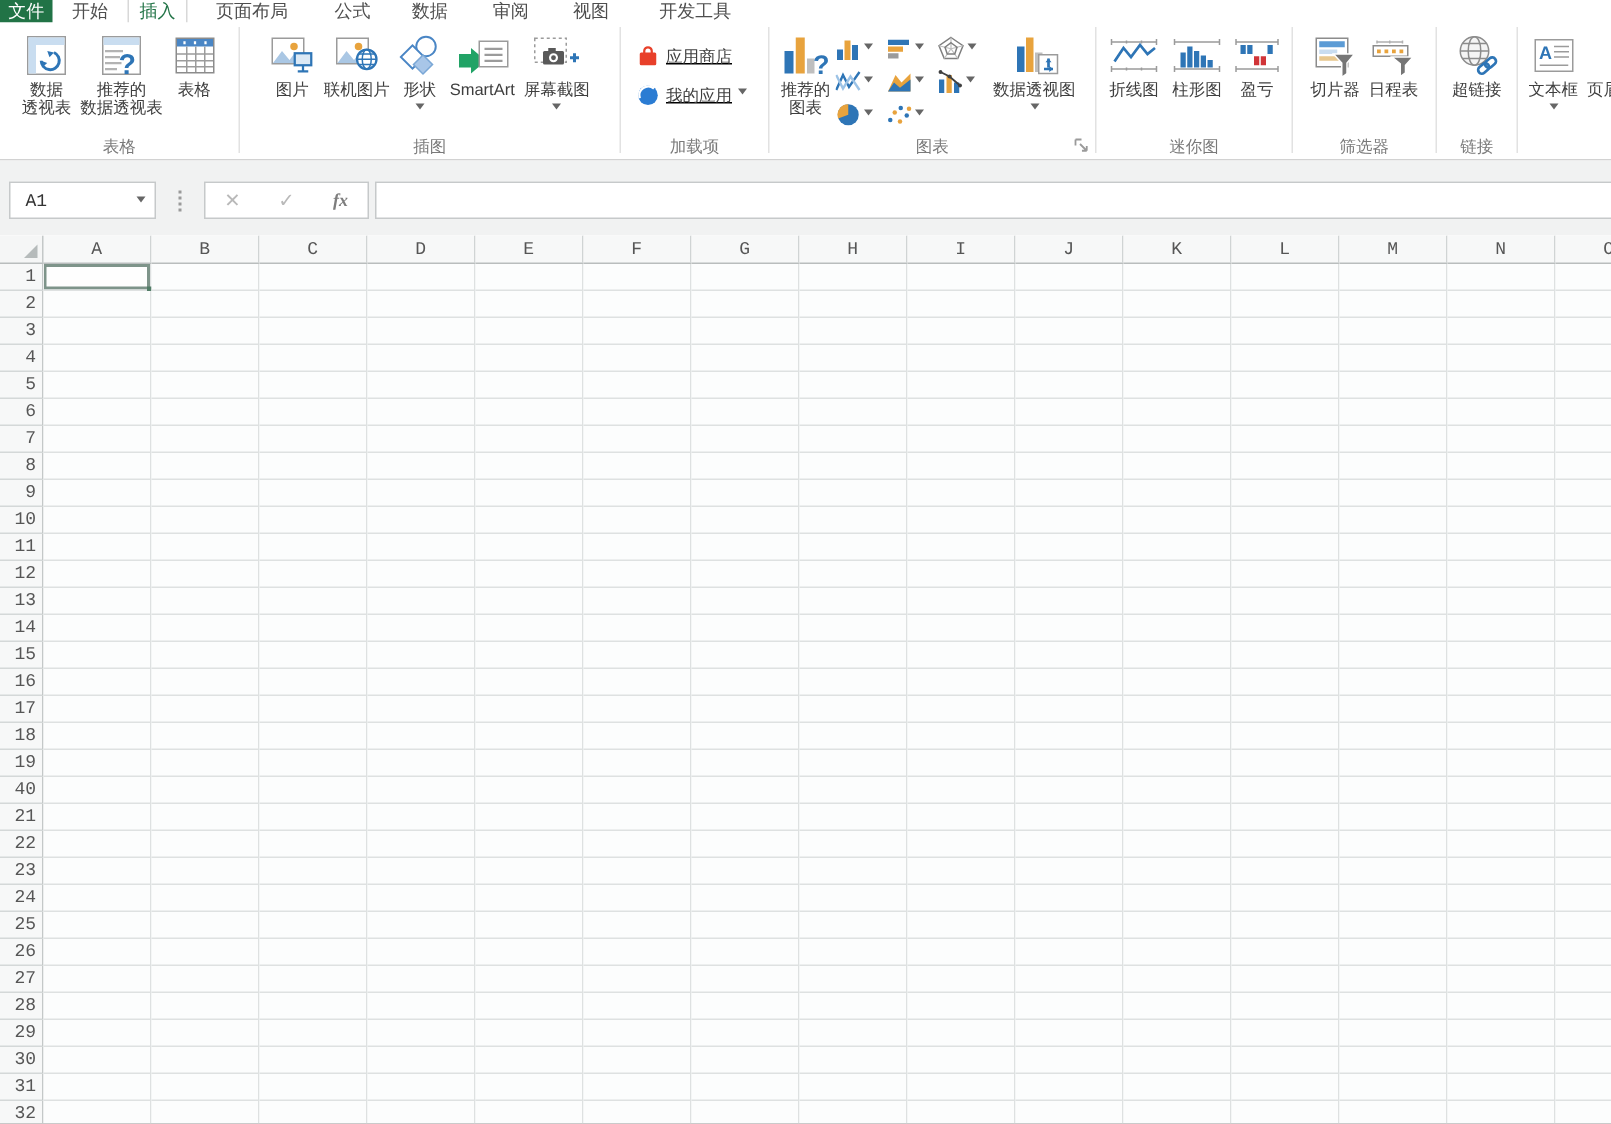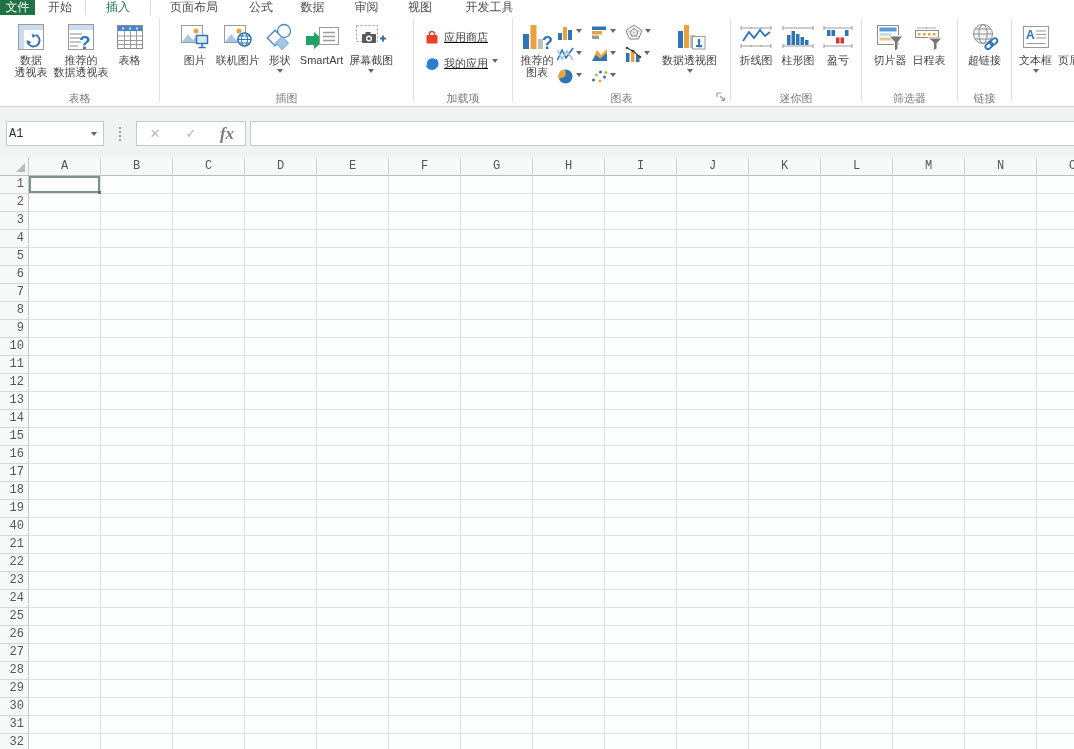--- a/index.html
+++ b/index.html
@@ -27,26 +27,26 @@
   .medbtn{display:flex;align-items:center;font-size:11px;color:#3f3f3f;height:20px;white-space:nowrap;}
   .medbtn svg{margin-right:4px;}
   .chartgrid{display:grid;grid-template-columns:34px 34px 34px;grid-auto-rows:22px;margin-top:2px;}
   .minibtn{display:flex;align-items:center;}
   .minibtn .dd{margin:0 0 0 2px;}
   .launcher{position:absolute;right:3px;bottom:3px;width:11px;height:11px;}
 
   
   .frow{position:absolute;top:107px;left:0;right:0;height:50px;background:#f1f2f2;}
   .namebox{position:absolute;left:6px;top:14px;width:98px;height:25px;background:#fff;border:1px solid #c6c9ca;display:flex;align-items:center;}
-  .namebox .nbtext{flex:1;padding-left:2px;font-family:"Liberation Mono",monospace;font-size:12px;color:#333;}
+  .namebox .nbtext{flex:1;padding-left:10px;font-family:"Liberation Mono",monospace;font-size:12px;color:#333;}
   .namebox .nbarrow{width:18px;text-align:center;}
   .grip{position:absolute;left:119px;top:20px;width:2px;height:2px;background:#9a9a9a;box-shadow:0 4px #9a9a9a,0 8px #9a9a9a,0 12px #9a9a9a;}
   .fxbox{position:absolute;left:136px;top:14px;width:110px;height:25px;background:#fff;border:1px solid #c6c9ca;display:flex;align-items:center;justify-content:space-around;}
   .fxbtn{font-size:13px;color:#b9b9b9;width:30px;text-align:center;}
-  .fxbtn.fx{font-family:"Liberation Serif",serif;font-style:italic;font-weight:bold;font-size:17px;color:#7d7d7d;}
+  .fxbtn.fx{font-family:"Liberation Serif",serif;font-style:italic;font-weight:bold;font-size:12px;color:#7d7d7d;}
   .finput{position:absolute;left:250px;top:14px;right:-1px;height:25px;background:#fff;border:1px solid #c6c9ca;font-size:12px;padding:3px 6px;color:#333;}
 
   
   .grid{position:absolute;top:157px;left:0;right:0;bottom:0;background:#fbfcfc;overflow:hidden;}
   .chrow{display:flex;height:19px;}
   .corner{width:29px;height:19px;flex:none;background:#f5f6f6;border-right:1px solid #c4c8c8;border-bottom:1px solid #b9bdbd;position:relative;}
   .corner::after{content:"";position:absolute;right:3px;bottom:3px;width:0;height:0;border-left:9px solid transparent;border-bottom:9px solid #b6bbbb;}
   .ch{width:72px;flex:none;height:19px;background:#f7f8f8;border-right:1px solid #d0d4d4;border-bottom:1px solid #b9bdbd;text-align:center;font-family:"Liberation Mono",monospace;font-size:12px;line-height:18px;color:#565656;}
   .grow{display:flex;height:18px;}
   .rh{width:29px;flex:none;background:#f7f8f8;border-right:1px solid #c4c8c8;border-bottom:1px solid #d4d8d8;text-align:right;padding-right:4px;font-family:"Liberation Mono",monospace;font-size:12px;line-height:17px;color:#565656;}
@@ -57,21 +57,21 @@
   svg{display:block;}
 </style>
 </head>
 <body>
 
 <div id="screen">
 
   <div class="tabbar">
     <div class="file-tab">文件</div>
     <div class="tab" style="width:50px">开始</div>
-    <div class="tab active" style="width:66px">插入</div>
+    <div class="tab active" style="width:40px">插入</div>
     <div class="tab" style="width:86px">页面布局</div>
     <div class="tab" style="width:48px">公式</div>
     <div class="tab" style="width:55px">数据</div>
     <div class="tab" style="width:53px">审阅</div>
     <div class="tab" style="width:54px">视图</div>
     <div class="tab" style="width:85px">开发工具</div>
   </div>
 
   <div class="ribbon">
 

